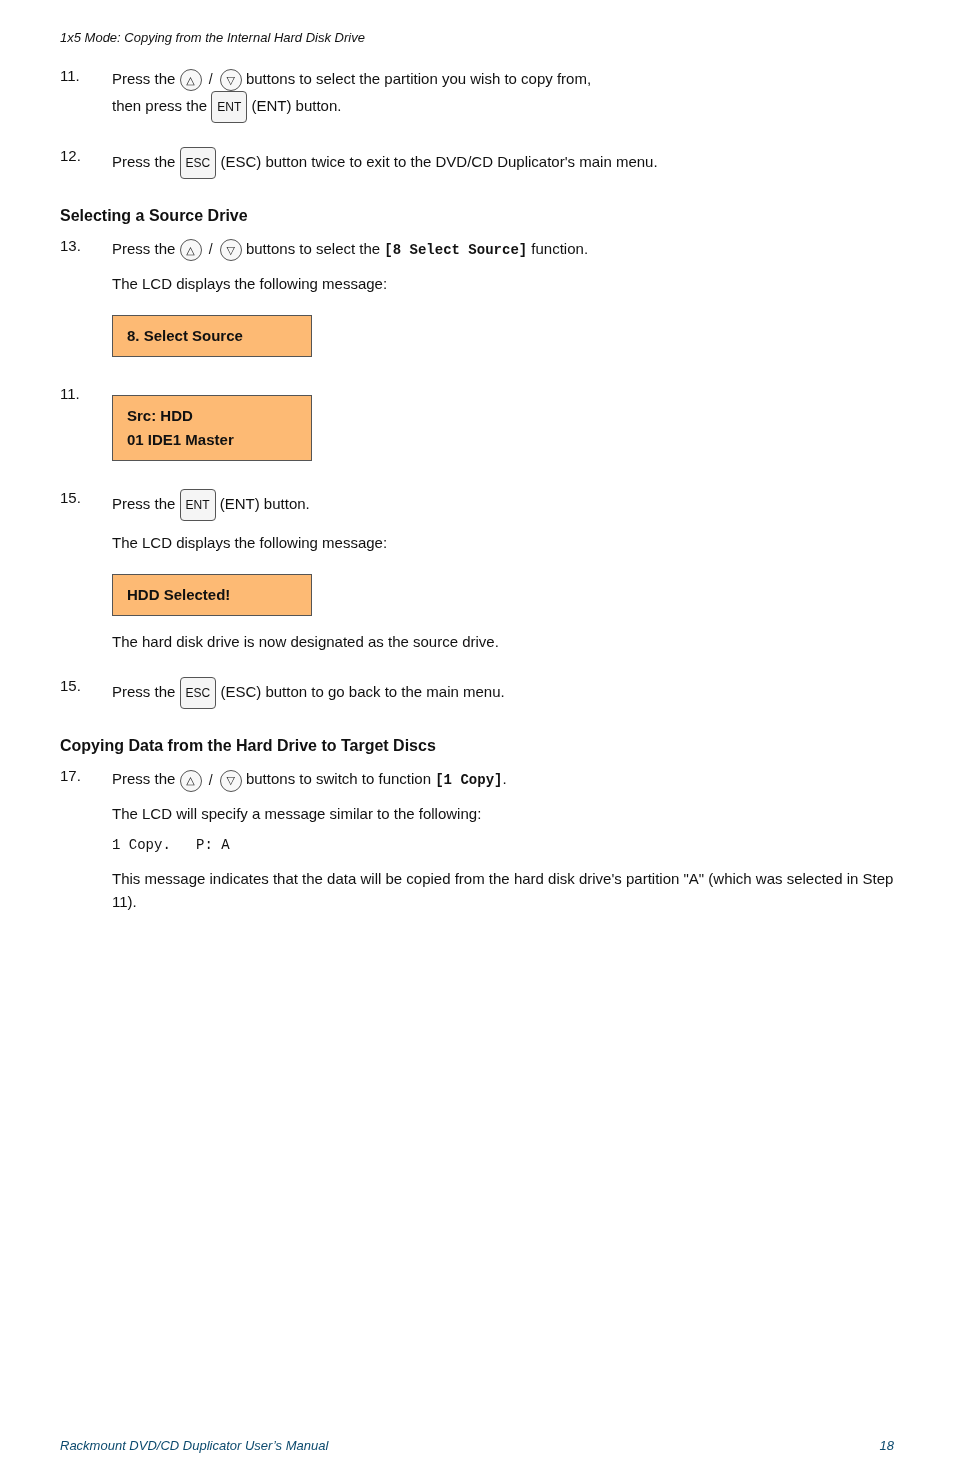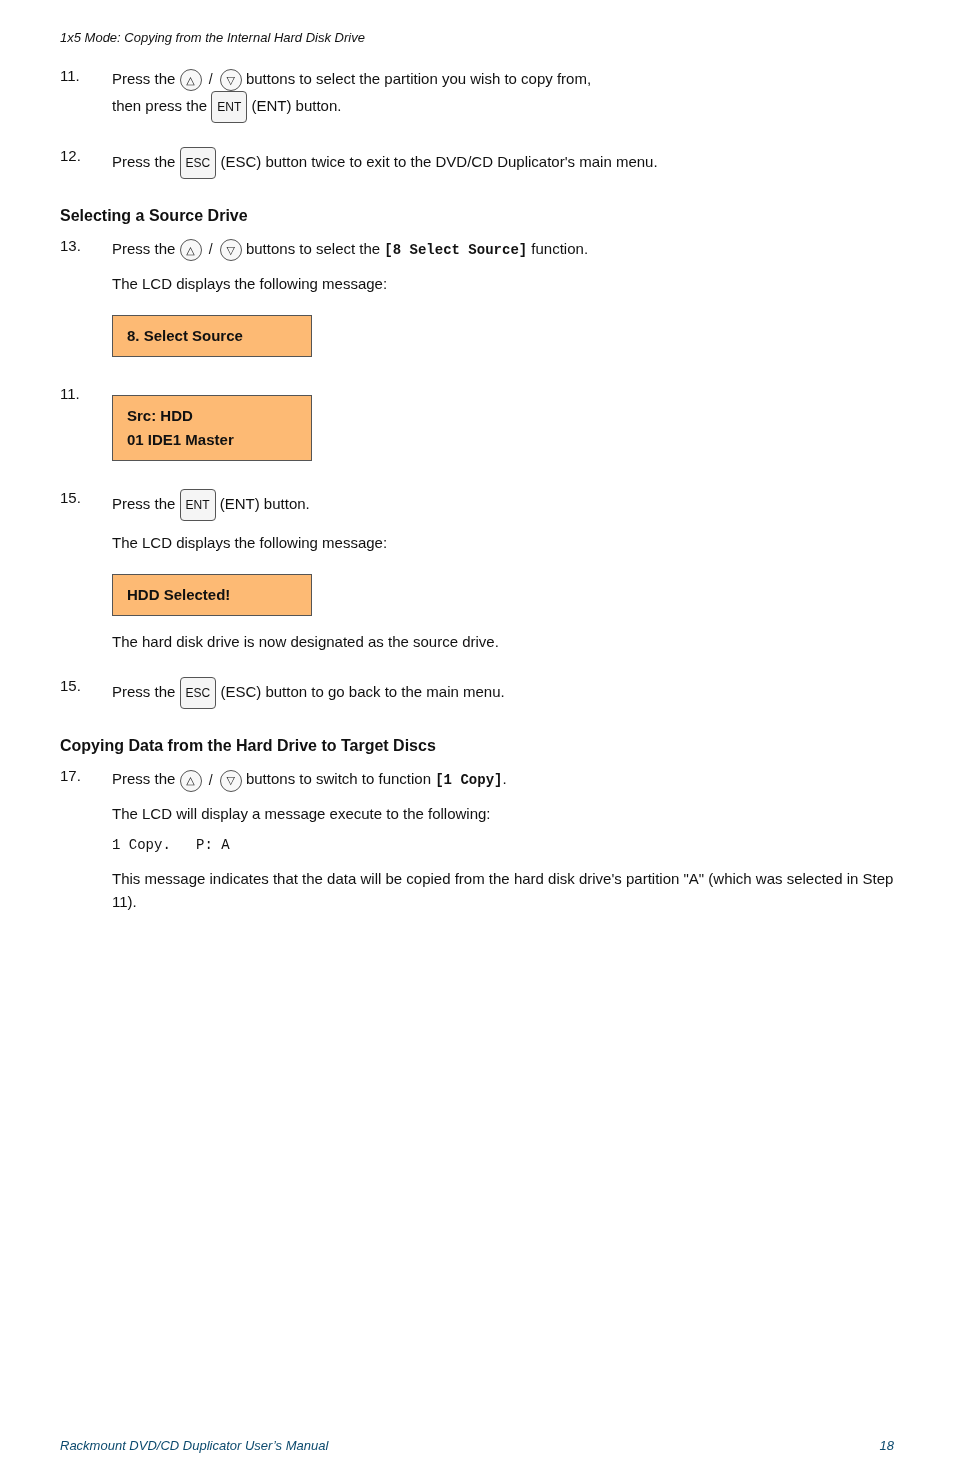--- a/index.html
+++ b/index.html
@@ -200,21 +200,21 @@
 <div class="step-block">
   <div class="step-num">17.</div>
   <div class="step-content">
     <p>
       Press the
       <span class="circle-btn">△</span>
       <span class="slash-sep">/</span>
       <span class="circle-btn">▽</span>
       buttons to switch to function <code class="func">[1 Copy]</code>.
     </p>
-    <p>The LCD will display a message execute to the following:</p>
+    <p>The LCD will specify a message similar to the following:</p>
     <p class="mono-line">1 Copy.&nbsp;&nbsp;&nbsp;P: A</p>
     <p>This message indicates that the data will be copied from the hard disk drive's partition "A" (which was selected in Step 11).</p>
   </div>
 </div>
 
 <div class="page-footer">
   <span>Rackmount DVD/CD Duplicator User’s Manual</span>
   <span>18</span>
 </div>
 

